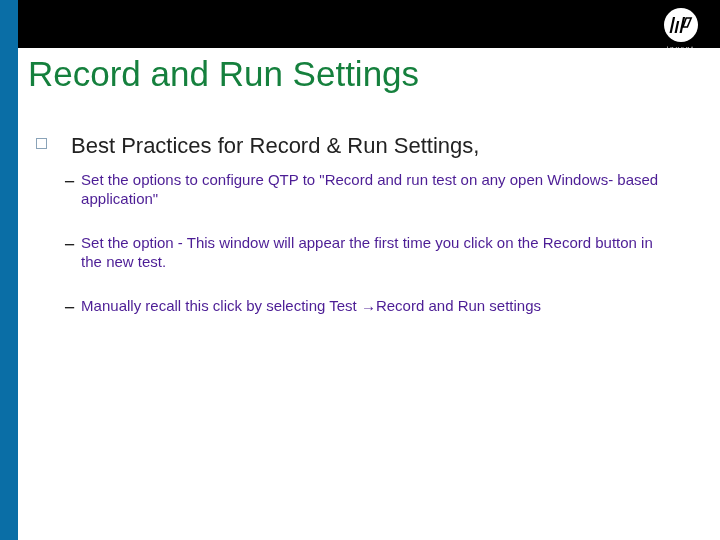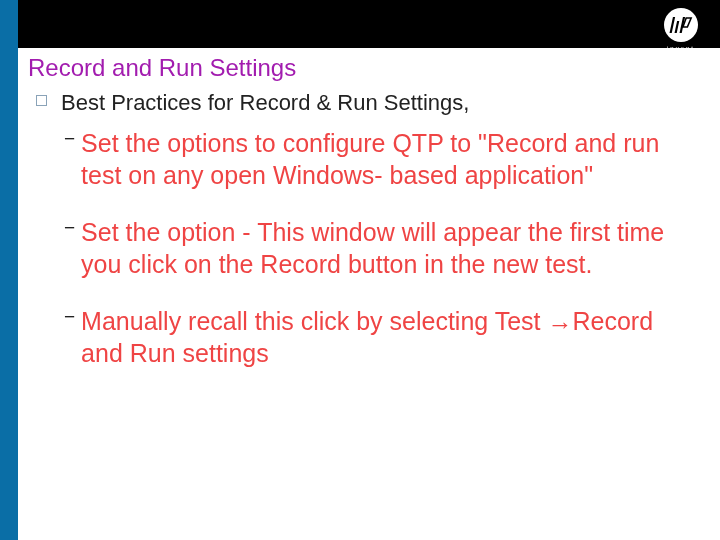--- a/index.html
+++ b/index.html
@@ -27,29 +27,29 @@
     height: 540px;
     background: #0a6ea6;
   }
   .content {
     position: absolute;
     top: 54px;
     left: 28px;
     width: 670px;
   }
   .title {
-    font-size: 24px;
-    color: #a21caf;
-    margin-bottom: 7px;
+    font-size: 35px;
+    color: #15803d;
+    margin-bottom: 38px;
     font-weight: normal;
   }
   .bullet-row {
     display: flex;
     align-items: flex-start;
-    gap: 14px;
+    gap: 24px;
     margin-left: 8px;
     margin-bottom: 10px;
   }
   .bullet-box {
     width: 11px;
     height: 11px;
     border: 1.5px solid #8aa3b8;
     margin-top: 6px;
     flex-shrink: 0;
   }
@@ -64,22 +64,22 @@
     margin-left: 36px;
     margin-bottom: 24px;
   }
   .sub-dash {
     font-size: 19px;
     color: #222;
     margin-right: 6px;
     line-height: 1.3;
   }
   .sub-text {
-    font-size: 25px;
-    color: #ef4444;
+    font-size: 15px;
+    color: #4c1d95;
     line-height: 1.3;
     max-width: 590px;
   }
   .hp-logo {
     position: absolute;
     top: 8px;
     right: 22px;
     display: flex;
     flex-direction: column;
     align-items: center;

